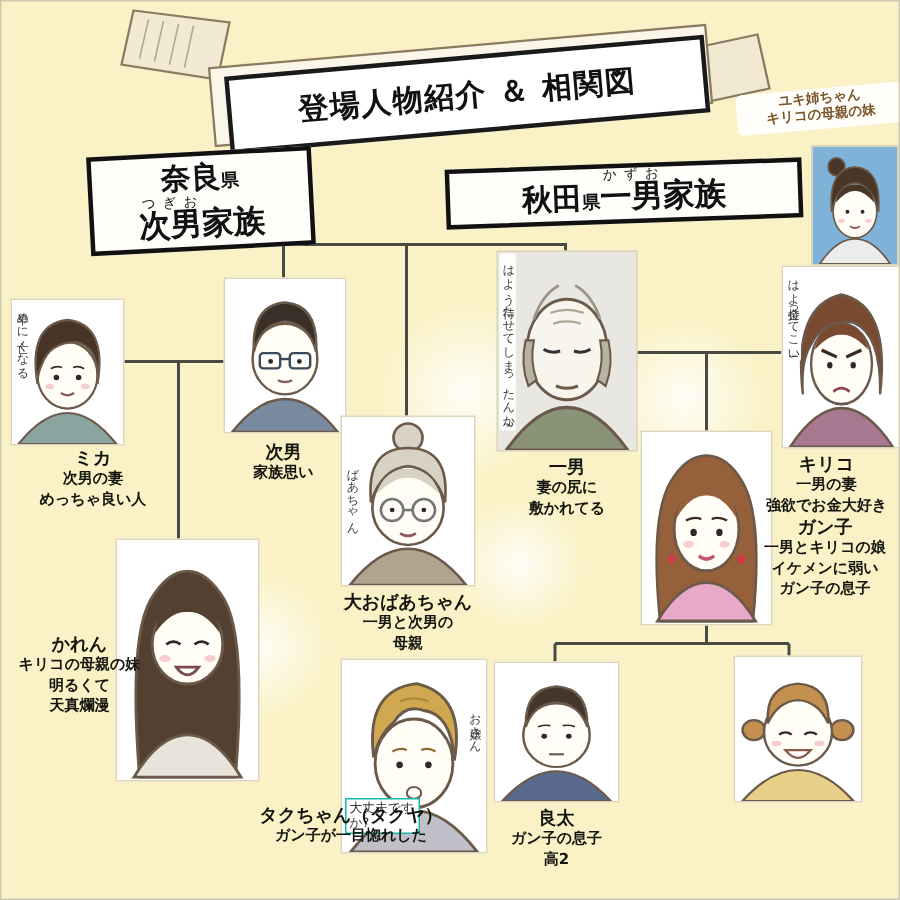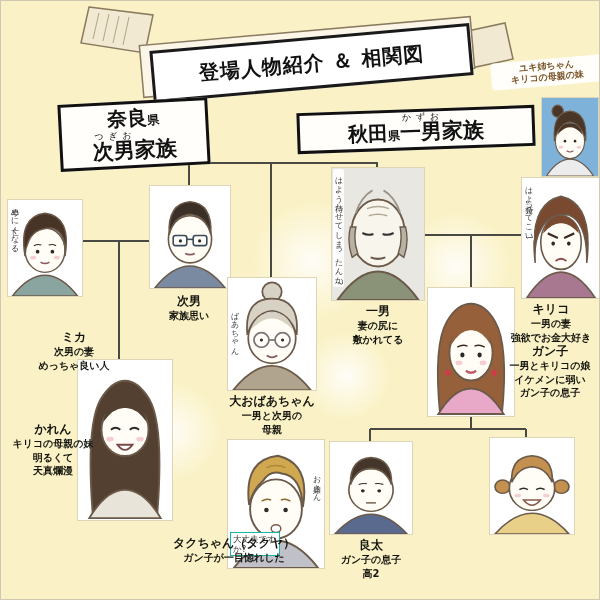--- a/index.html
+++ b/index.html
@@ -101,21 +101,21 @@
       <circle cx="40" cy="70" r="2.5" fill="#2a2a2a"></circle>
         <circle cx="60" cy="70" r="2.5" fill="#2a2a2a"></circle>
       <path d="M35 62 q5 -3 10 -1" stroke="#3a2a20" stroke-width="1.5" fill="none"></path>
       <path d="M65 62 q-5 -3 -10 -1" stroke="#3a2a20" stroke-width="1.5" fill="none"></path>
       <path d="M44 84 q6 4 12 0" stroke="#8a5a5a" stroke-width="2" fill="none"></path>
       <ellipse cx="34" cy="78" rx="4" ry="2.5" fill="#f2b8c0" opacity=".7"></ellipse>
         <ellipse cx="66" cy="78" rx="4" ry="2.5" fill="#f2b8c0" opacity=".7"></ellipse>
     </svg>
     <div class="vbubble" style="left:1px;top:1px;max-height:86px;">早めに亡くなる</div>
   </div>
-  <div class="char-label" style="left:12px;top:296px;width:122px;margin-top:32px;">
+  <div class="char-label" style="left:0;top:296px;width:122px;">
     <div class="char-name">ミカ</div>
     <div class="char-desc">次男の妻</div>
     <div class="char-desc">めっちゃ良い人</div>
   </div>
 
   <div class="portrait" style="left:148px;top:184px;width:80px;height:102px;">
     <svg viewBox="0 0 100 130" preserveAspectRatio="none">
       <path d="M6 130 Q28 102 50 102 Q72 102 94 130 Z" fill="#7a8aa0" stroke="#6b5a4a" stroke-width="2"></path>
       <ellipse cx="50" cy="68" rx="27" ry="30" fill="#fffdf6" stroke="#6b5a4a" stroke-width="2"></ellipse>
       <path d="M24 62 Q22 22 50 20 Q78 22 76 62 Q70 38 50 36 Q30 38 24 62 Z" fill="#3a3028" stroke="#6b5a4a" stroke-width="2"></path>

